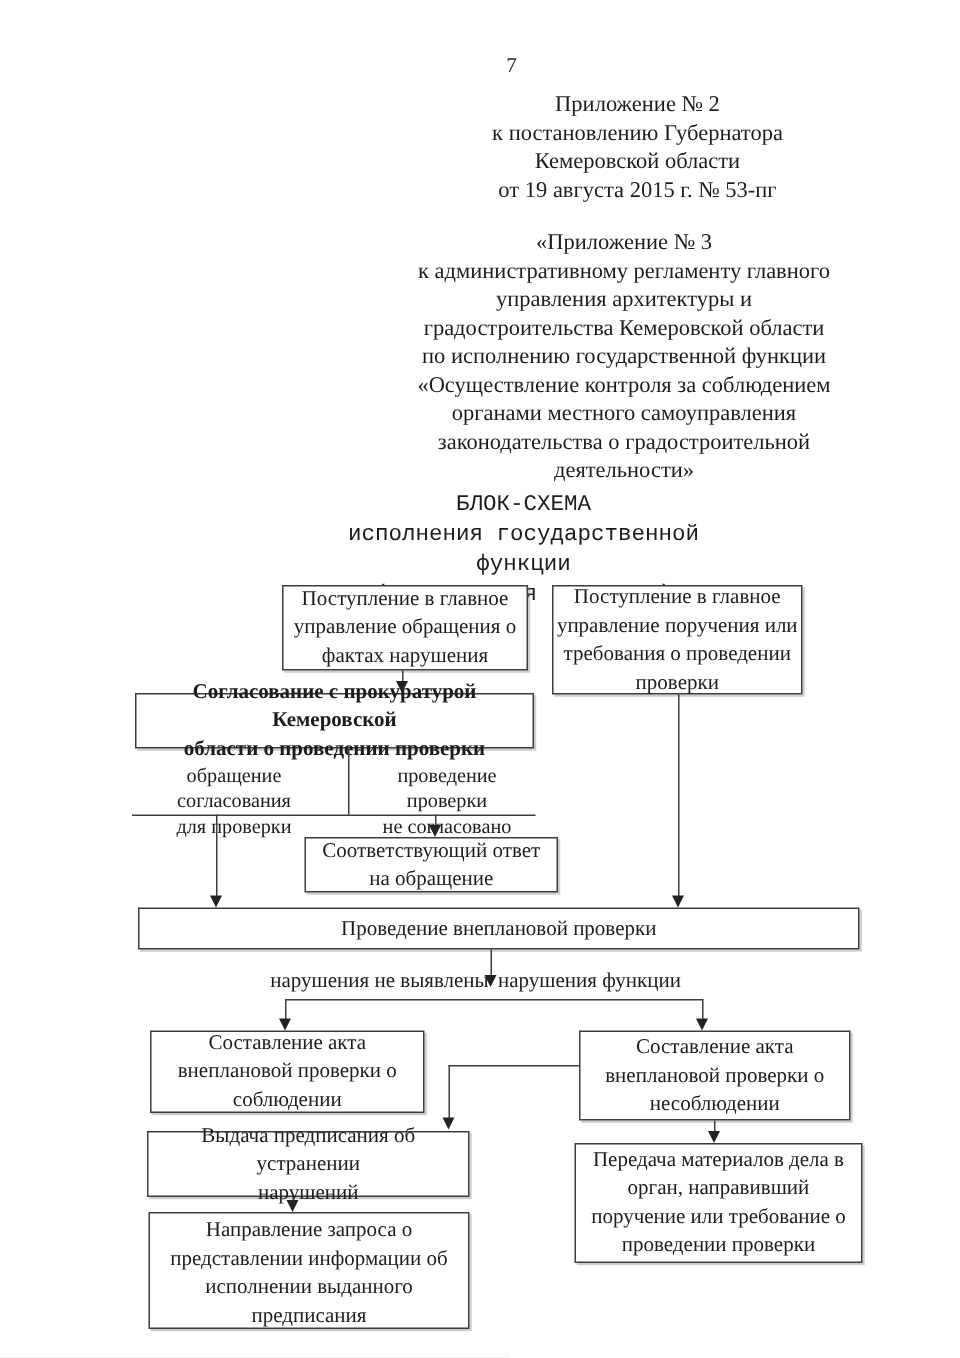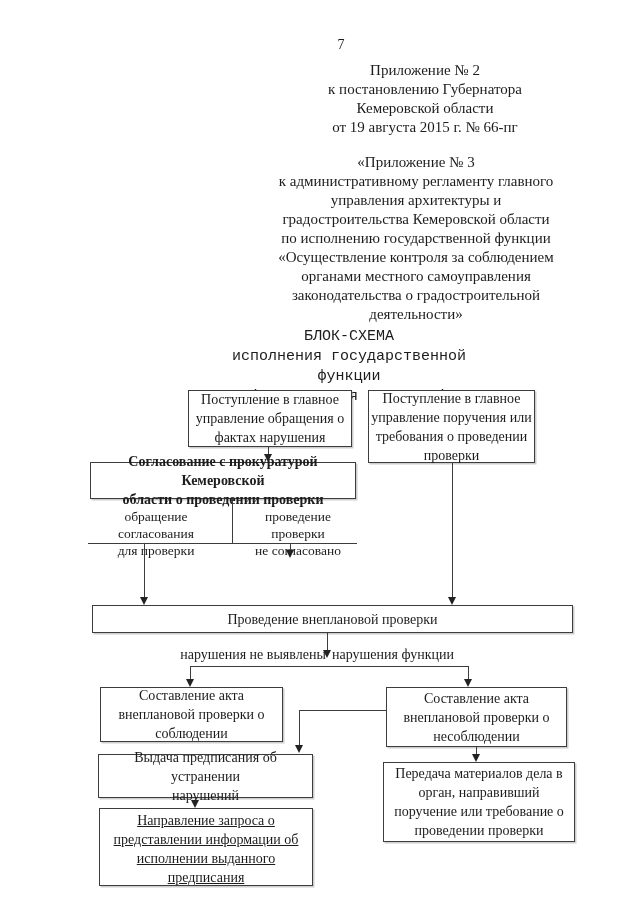--- a/index.html
+++ b/index.html
@@ -56,21 +56,21 @@
 </head>
 <body>
 
 <div class="page">
 
   <div class="tblock pagenum" style="left:325px;top:35px;width:32px;">7</div>
 
   <div class="tblock" style="left:305px;top:61px;width:240px;">Приложение № 2
 к постановлению Губернатора
 Кемеровской области
-от 19 августа 2015 г. № 66-пг</div>
+от 19 августа 2015 г. № 53-пг</div>
 
   <div class="tblock" style="left:270px;top:153px;width:292px;">«Приложение № 3
 к административному регламенту главного
 управления архитектуры и
 градостроительства Кемеровской области
 по исполнению государственной функции
 «Осуществление контроля за соблюдением
 органами местного самоуправления
 законодательства о градостроительной
 деятельности»</div>
@@ -84,35 +84,37 @@
 фактах нарушения</div>
 
   <div class="fbox" style="left:368px;top:390px;width:167px;height:73px;">Поступление в главное
 управление поручения или
 требования о проведении
 проверки</div>
 
   <div class="fbox" style="left:90px;top:462px;width:266px;height:37px;font-weight:bold;">Согласование с прокуратурой Кемеровской
 области о проведении проверки</div>
 
+  <div class="fbox" style="left:203px;top:558px;width:169px;height:37px;">Соответствующий ответ
+на обращение</div>
 
   <div class="fbox" style="left:92px;top:605px;width:481px;height:28px;text-align:right;">Проведение внеплановой проверки</div>
 
   <div class="fbox" style="left:100px;top:687px;width:183px;height:55px;">Составление акта
 внеплановой проверки о
 соблюдении</div>
 
   <div class="fbox" style="left:386px;top:687px;width:181px;height:60px;">Составление акта
 внеплановой проверки о
 несоблюдении</div>
 
   <div class="fbox" style="left:98px;top:754px;width:215px;height:44px;">Выдача предписания об устранении
 нарушений</div>
 
-  <div class="fbox top" style="left:99px;top:808px;width:214px;height:78px;text-decoration:underline;">Направление запроса о
+  <div class="fbox top" style="left:99px;top:808px;width:214px;height:78px;">Направление запроса о
 представлении информации об
 исполнении выданного предписания</div>
 
   <div class="fbox" style="left:383px;top:762px;width:192px;height:80px;">Передача материалов дела в
 орган, направивший
 поручение или требование о
 проведении проверки</div>
 
   <div class="flabel" style="left:86px;top:508px;width:140px;">обращение согласования
 для проверки</div>

